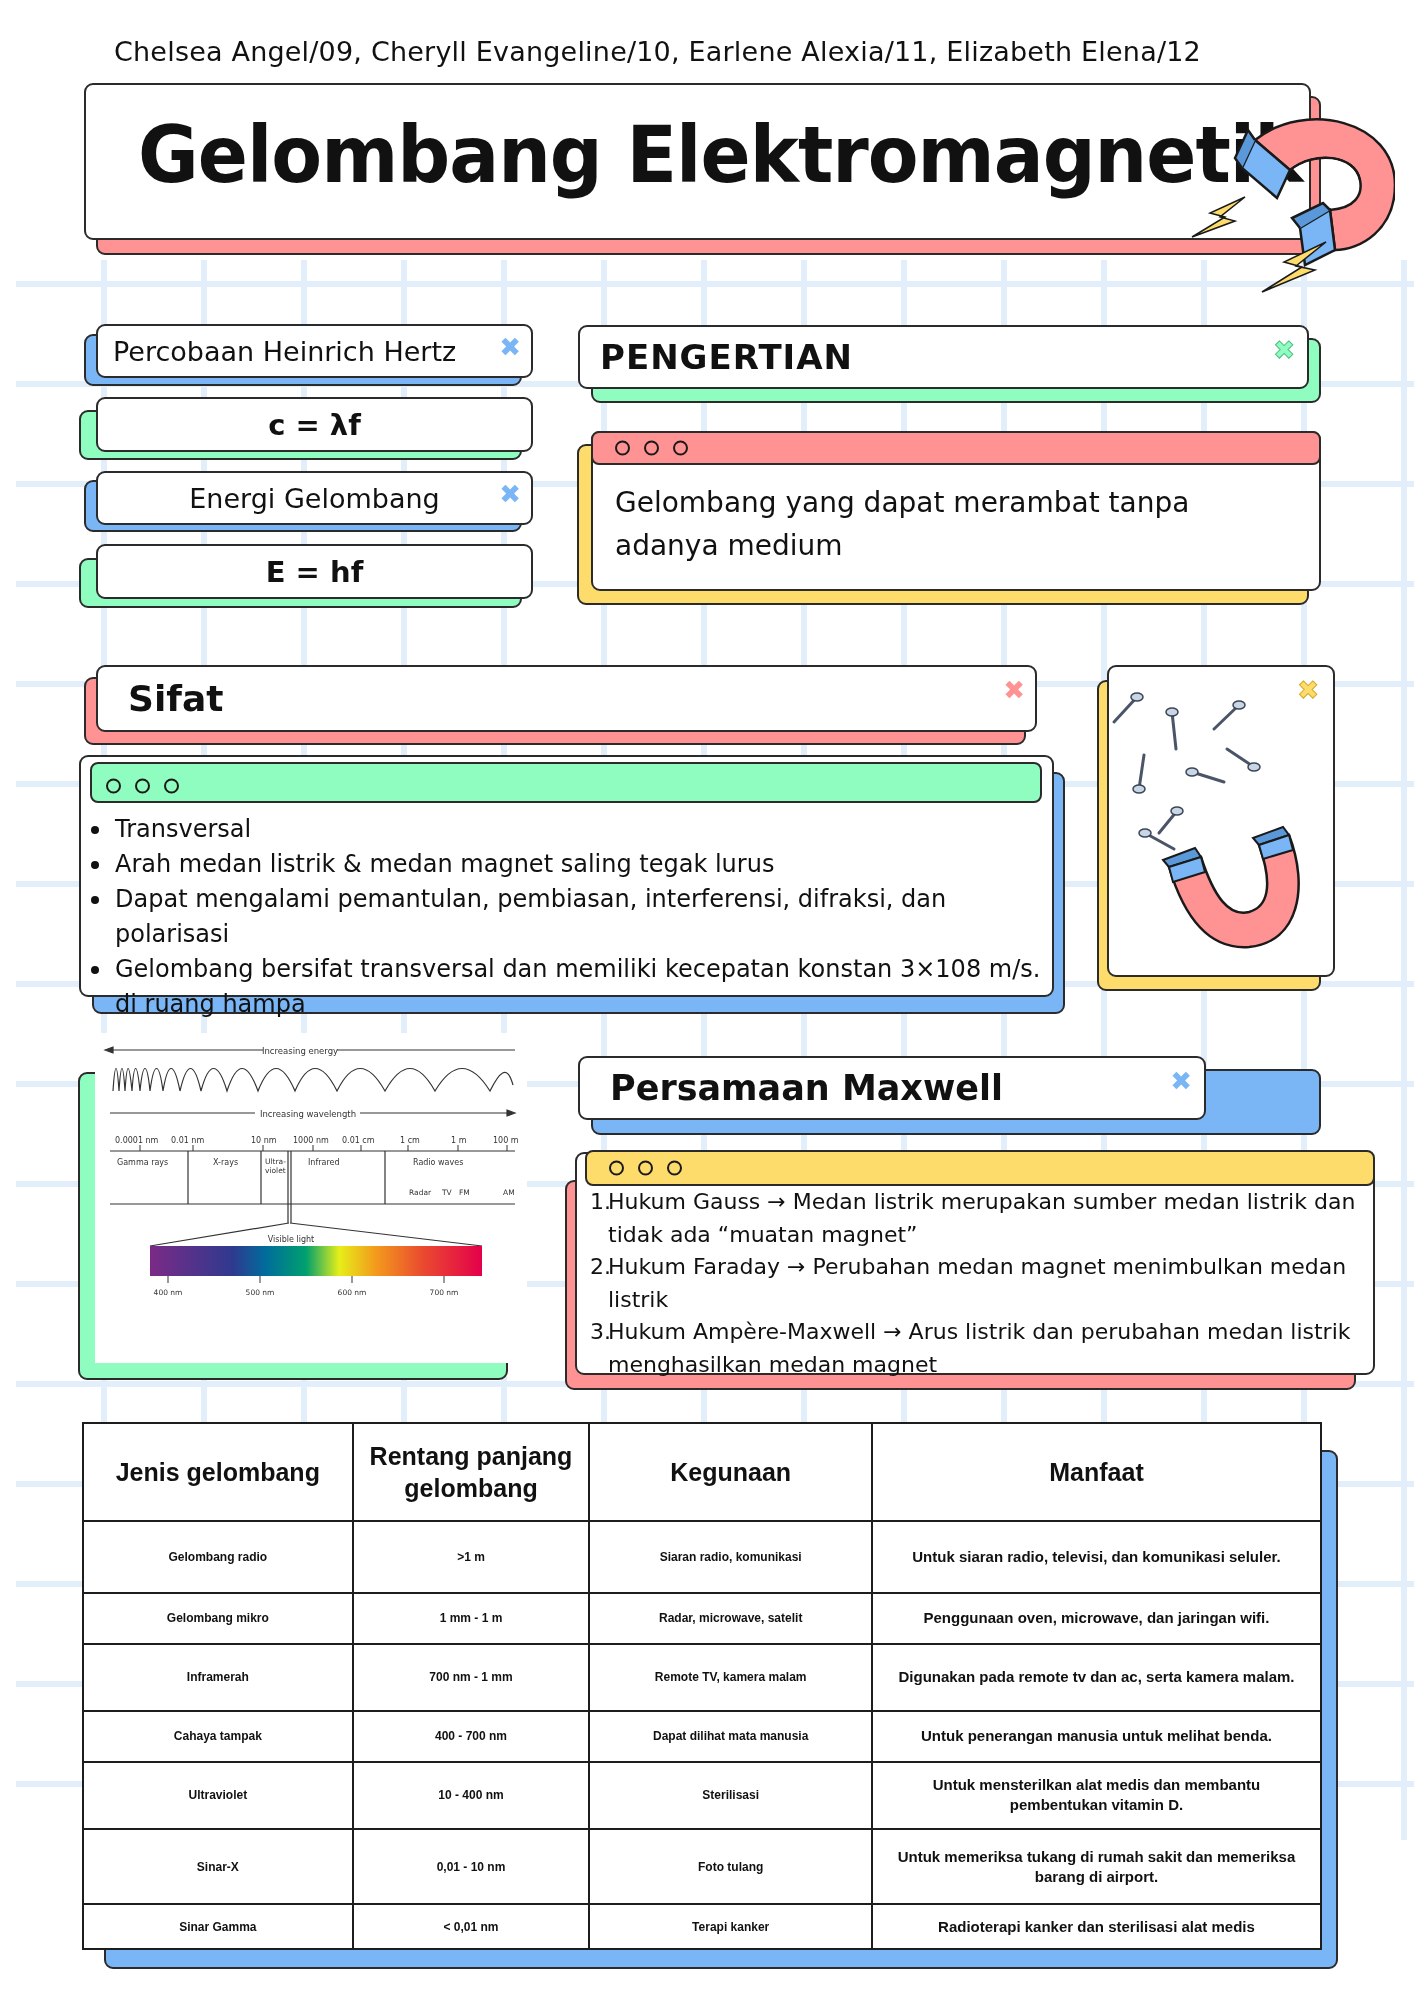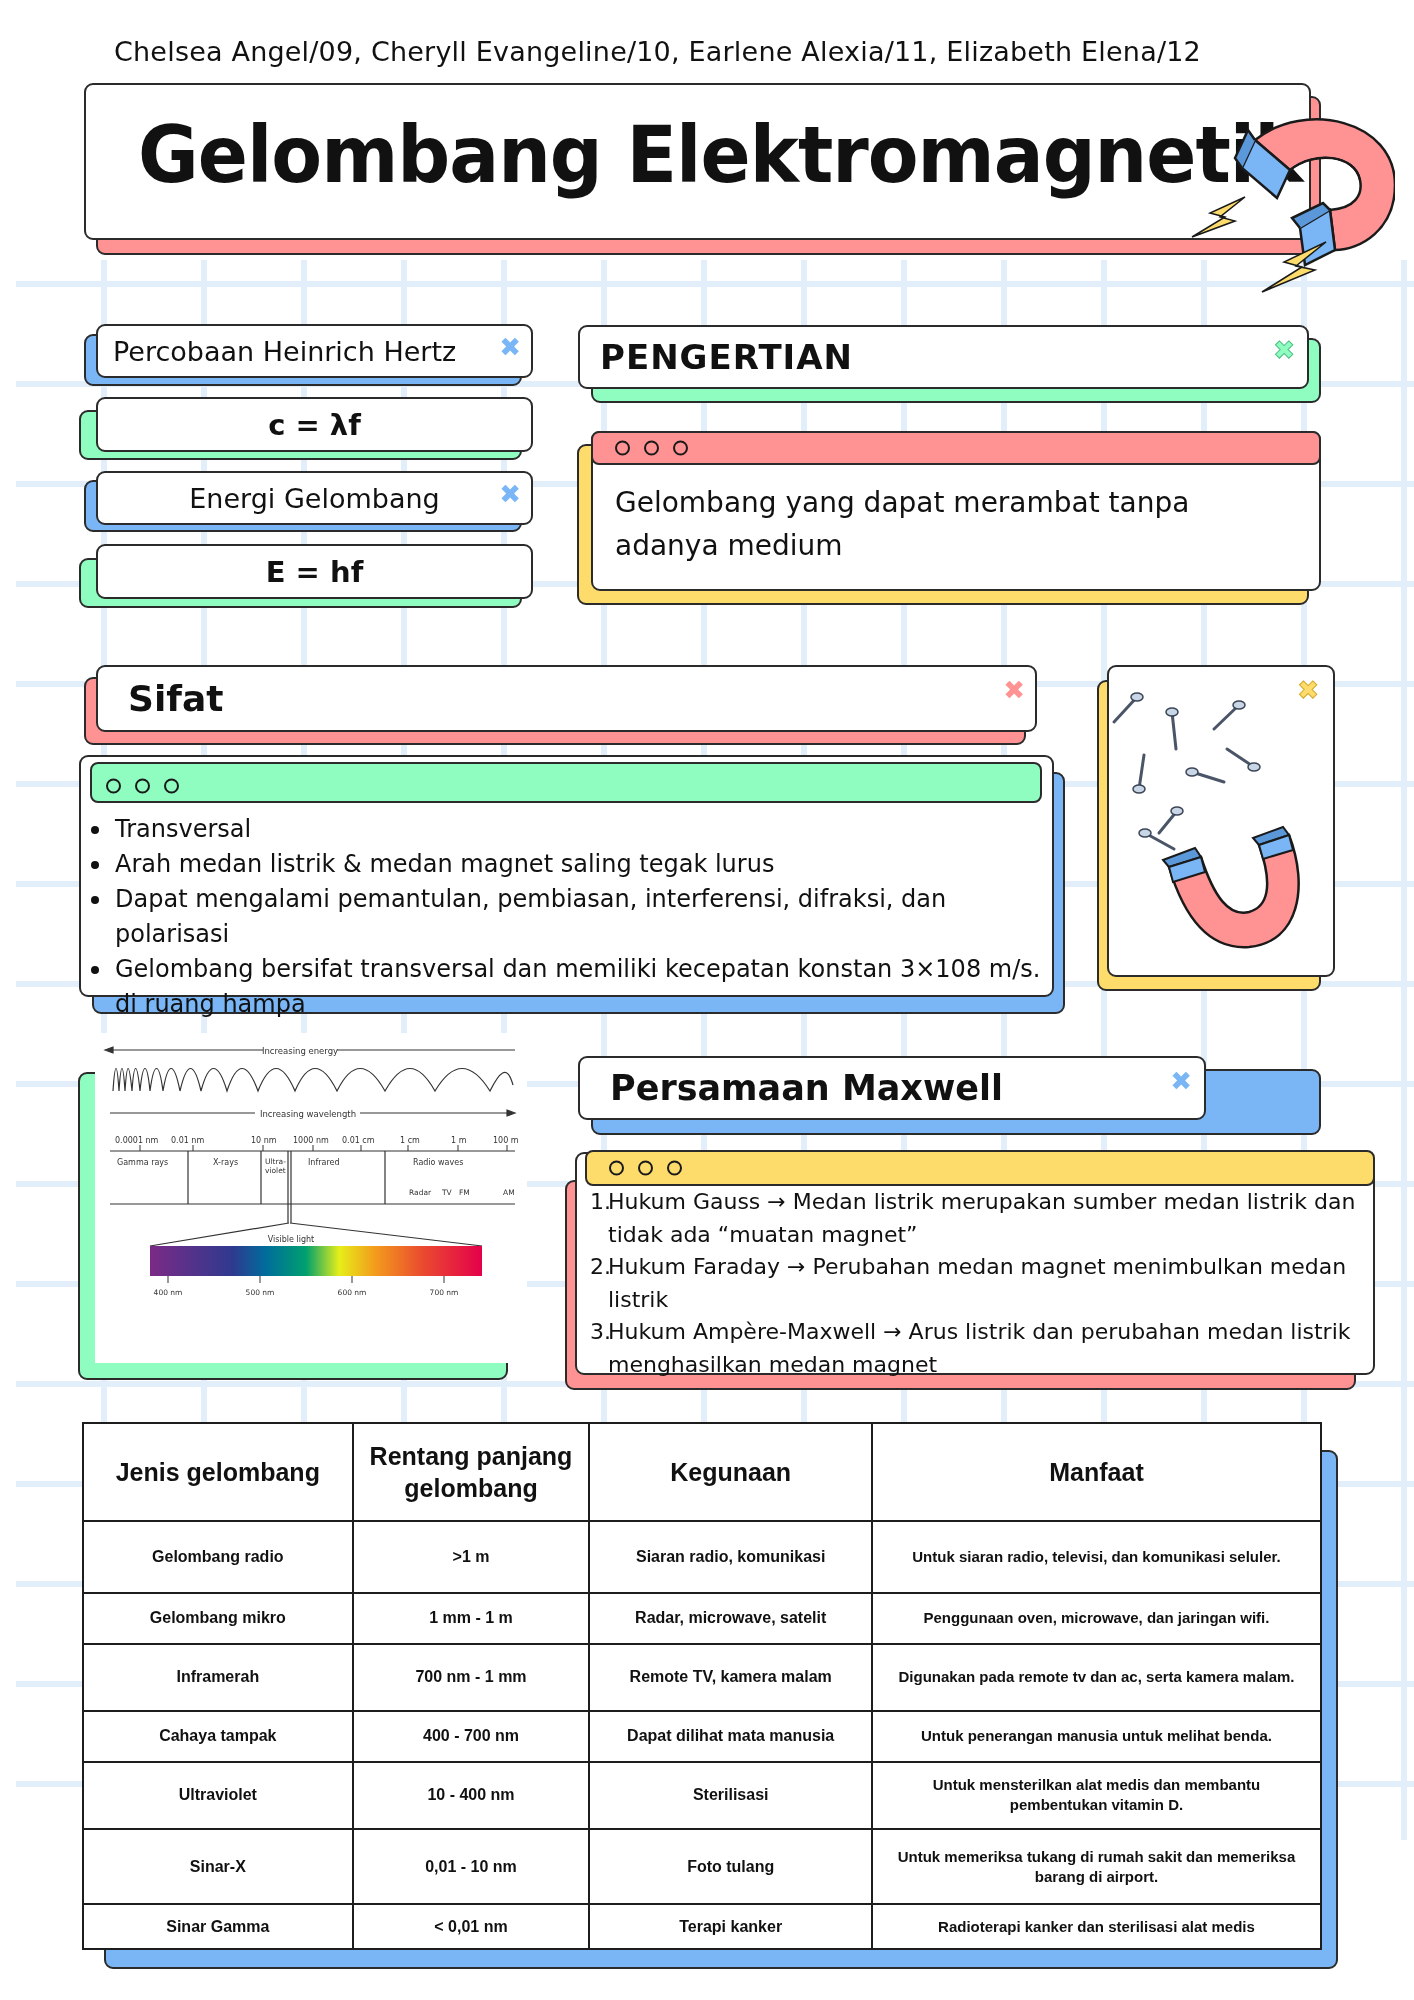--- a/index.html
+++ b/index.html
@@ -44,21 +44,21 @@
   ul.bullets { position: absolute; list-style: none; font-size: 24px; line-height: 35px; }
   ul.bullets li { position: relative; padding-left: 32px; }
   ul.bullets li::before { content: ""; position: absolute; left: 8px; top: 14px; width: 8px; height: 8px; border-radius: 50%; background: #111; }
   ol.laws { position: absolute; list-style: none; font-size: 22px; line-height: 32.5px; }
   ol.laws li { position: relative; padding-left: 18px; }
   ol.laws li .num { position: absolute; left: 0; }
 
   table.em { position: absolute; border-collapse: collapse; background: #fff; font-family: "Liberation Sans", sans-serif; }
   table.em td, table.em th { border: 2px solid #1d1d1d; text-align: center; vertical-align: middle; font-weight: bold; color: #111; padding: 0 10px; }
   table.em th { font-size: 25px; line-height: 32px; }
-  table.em td { font-size: 16px; }
+  table.em td { font-size: 12px; }
   table.em td.manfaat { font-size: 15px; line-height: 20px; }
 
   .spectrum { position: absolute; background: #fff; }
   .spectrum svg text { font-family: "DejaVu Sans", sans-serif; fill: #333; }
 </style>
 </head>
 <body>
 
 <div class="grid"></div>
 

